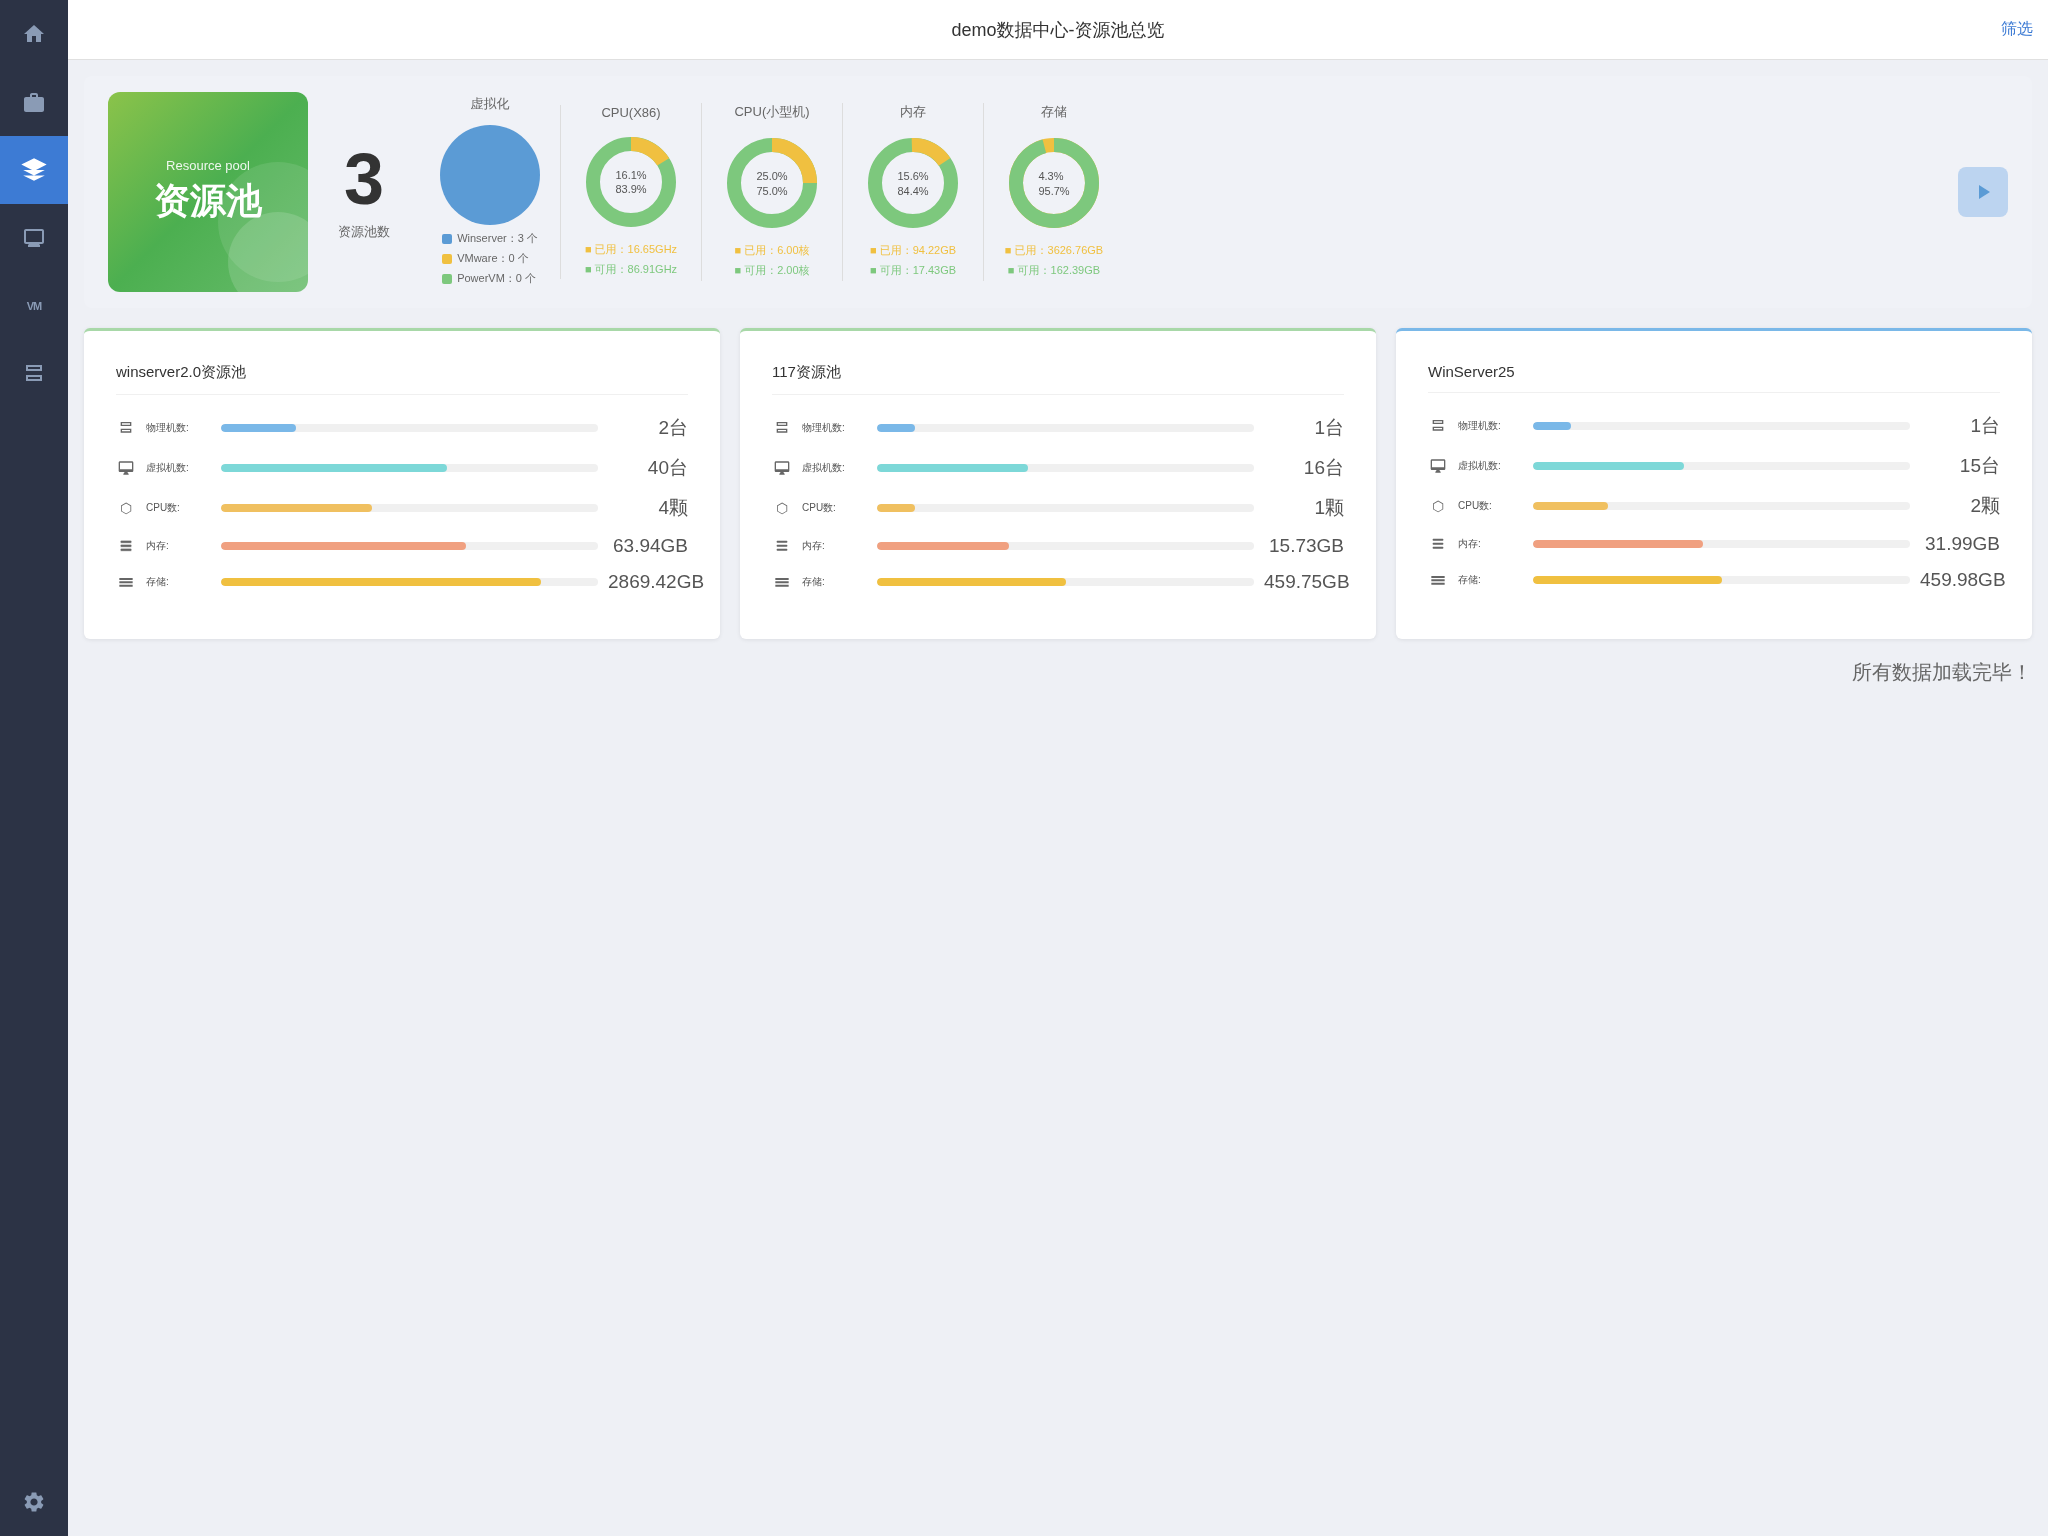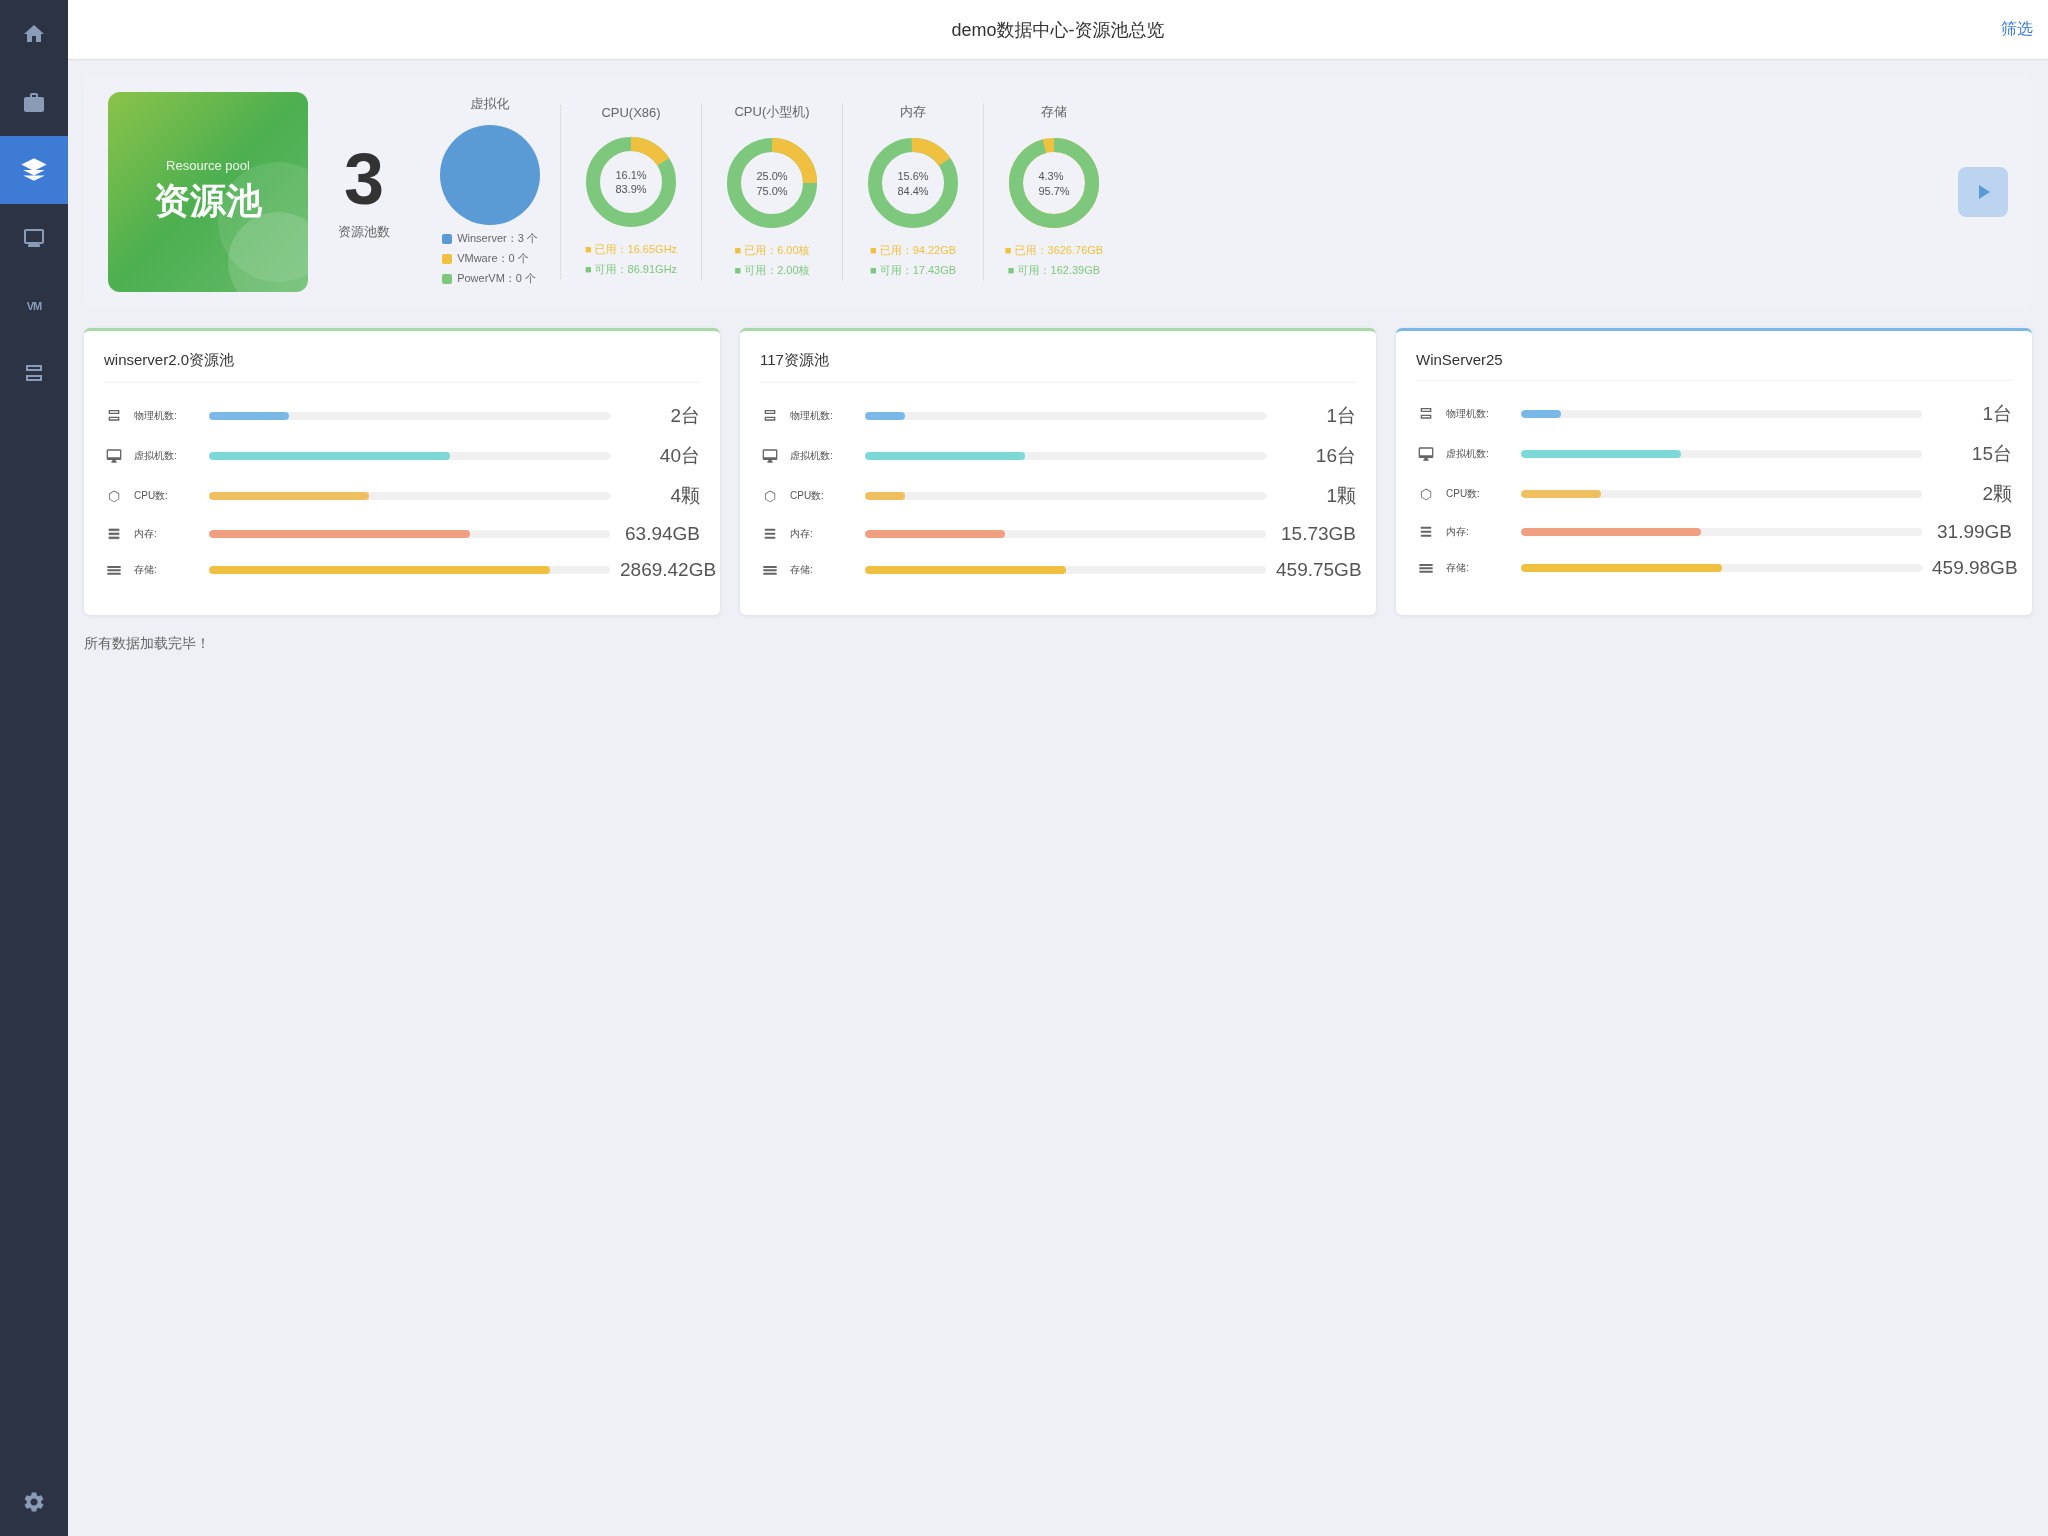--- a/index.html
+++ b/index.html
@@ -231,21 +231,21 @@
     .pools-grid {
       display: grid;
       grid-template-columns: repeat(3, 1fr);
       gap: 20px;
       margin-bottom: 20px;
     }
 
     .pool-card {
       background: white;
       border-radius: 6px;
-      padding: 20px;
+      padding: 32px;
       border-top: 3px solid #a8d8a8;
       box-shadow: 0 1px 4px rgba(0,0,0,0.08);
     }
     .pool-card-title {
       font-size: 15px;
       color: #333;
       font-weight: 500;
       margin-bottom: 20px;
       border-bottom: 1px solid #f0f0f0;
       padding-bottom: 12px;
@@ -286,23 +286,23 @@
     }
     .pool-stat-value {
       font-size: 19px;
       color: #555;
       width: 80px;
       text-align: right;
       flex-shrink: 0;
     }
 
     .completion-text {
-      text-align: left;
+      text-align: right;
       color: #666;
-      font-size: 14px;
+      font-size: 20px;
       margin-top: 10px;
     }
 
     
     .solid-circle {
       width: 100px;
       height: 100px;
       background: #5b9bd5;
       border-radius: 50%;
     }

